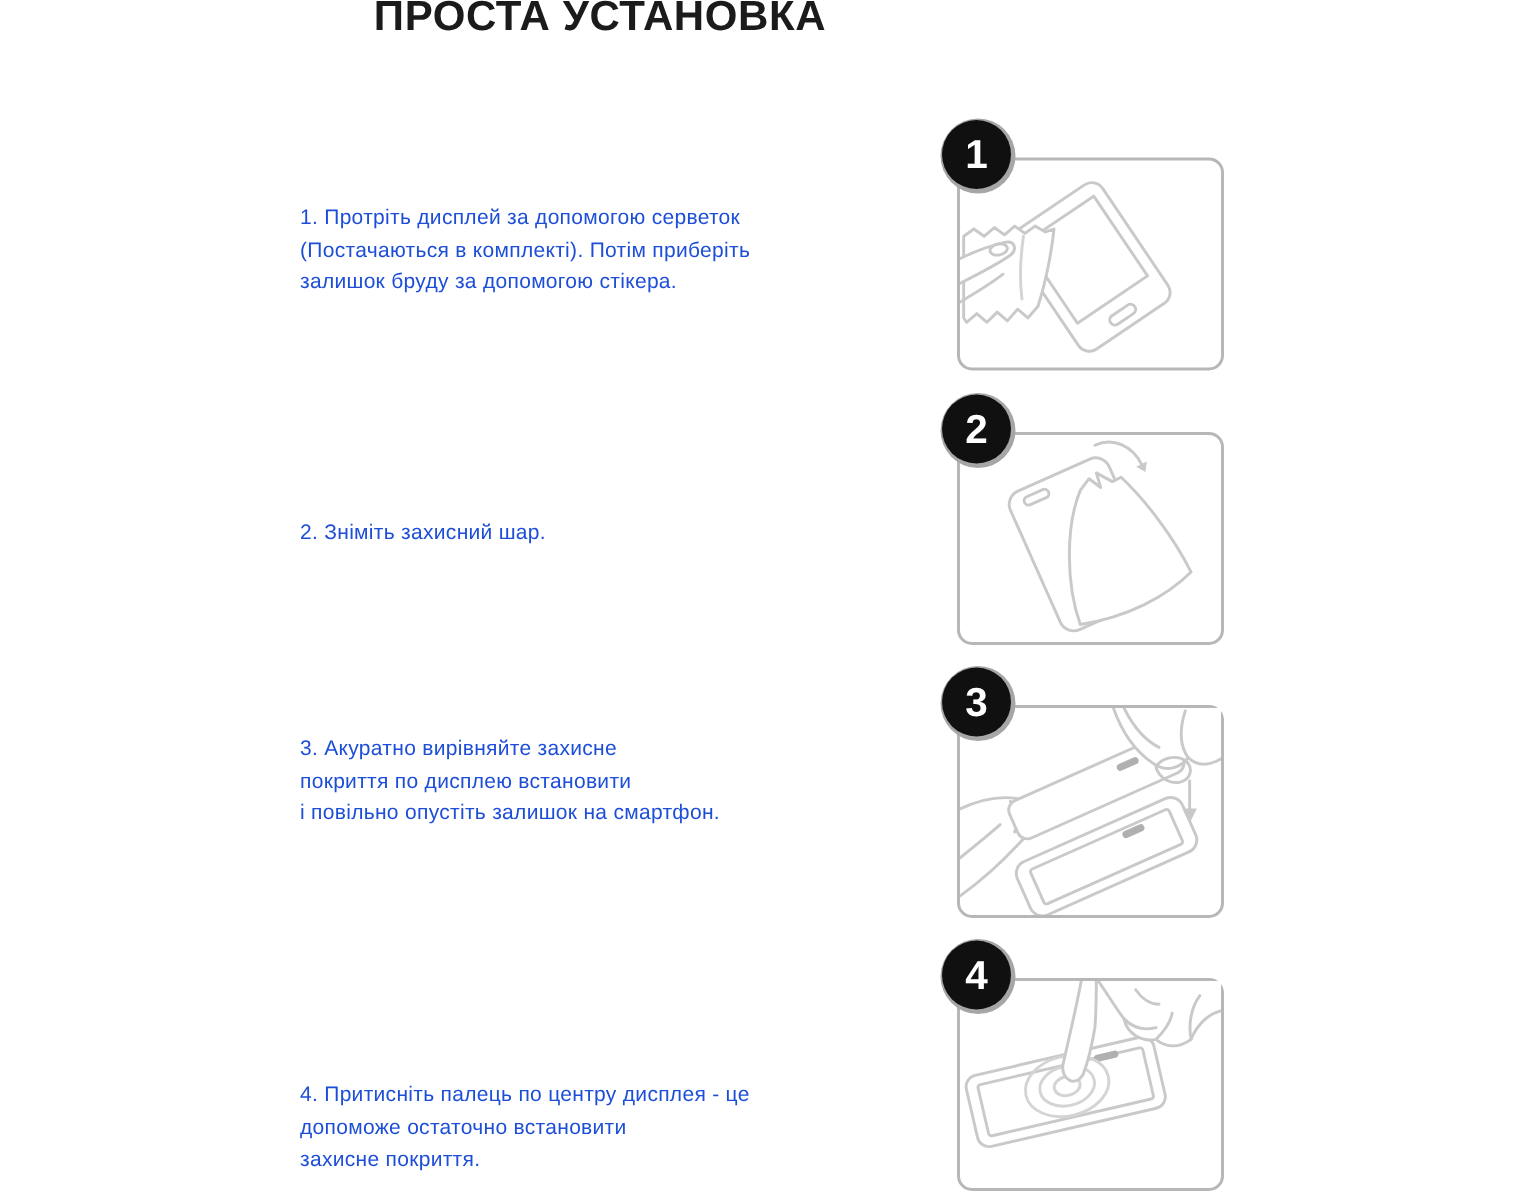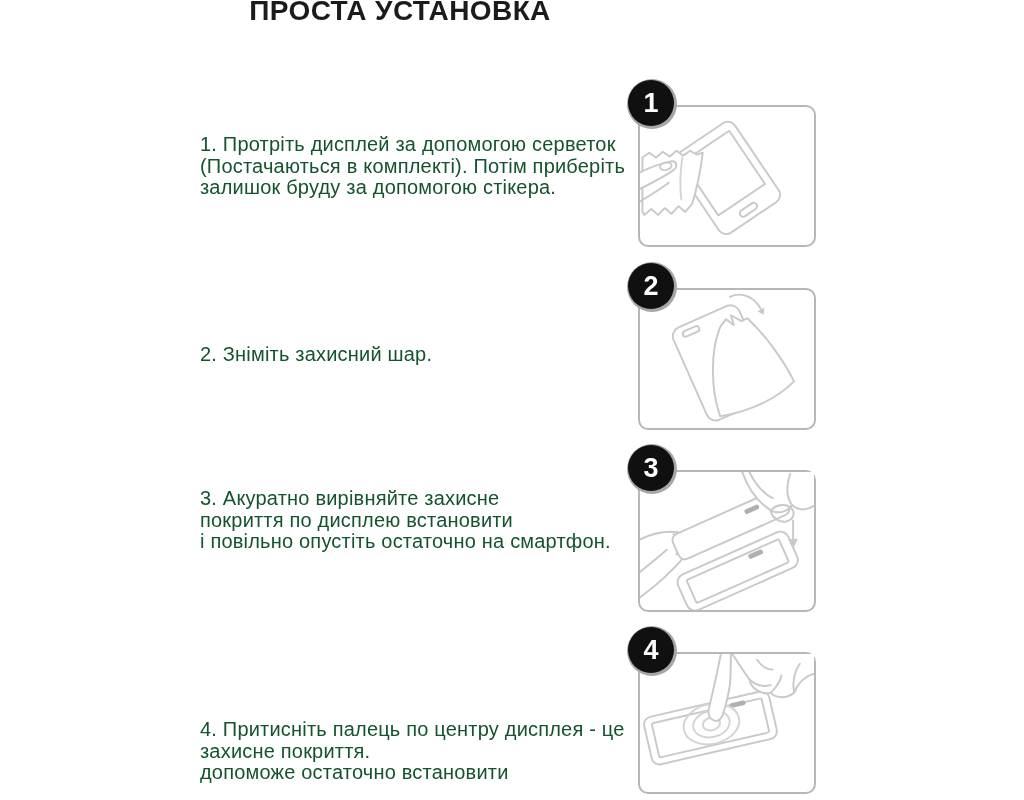--- a/index.html
+++ b/index.html
@@ -22,24 +22,24 @@
     font-size: 28px;
     line-height: 28px;
     font-weight: 800;
     letter-spacing: 0.4px;
     color: #1b1b1b;
     white-space: nowrap;
   }
   .step-text {
     position: absolute;
     left: 200px;
-    font-size: 20px;
+    font-size: 14px;
     line-height: 21.5px;
     letter-spacing: 0.2px;
-    color: #14532d;
+    color: #1d4ed8;
     white-space: nowrap;
   }
   .step-text .line { display: block; }
   .frame {
     position: absolute;
     width: 178px;
     height: 142px;
     margin: 0;
     border: 2px solid #b7b7b7;
     border-radius: 10px;
@@ -132,21 +132,21 @@
       <g>
         <path d="M 92,7 C 105,1 118,8 124,20"></path>
         <path class="ink" d="M 126.7,25.4 L 120.4,21.8 L 127.6,18.2 Z"></path>
       </g>
     </svg>
   </figure>
 
   <div class="step-text" style="top:488px">
     <span class="line">3. Акуратно вирівняйте захисне</span>
     <span class="line">покриття по дисплею встановити</span>
-    <span class="line">і повільно опустіть остаточно на смартфон.</span>
+    <span class="line">і повільно опустіть залишок на смартфон.</span>
   </div>
 
   <figure class="frame" style="left:638px; top:470px">
     <div class="badge">
       <span>3</span>
     </div>
     <svg class="art" viewBox="0 0 178 142">
       <g transform="translate(100,102) rotate(-24)">
         <rect x="-62" y="-20" width="124" height="40" rx="9"></rect>
         <rect x="-52" y="-13" width="104" height="26" rx="2"></rect>
@@ -169,22 +169,22 @@
       </g>
       <g>
         <path d="M 157,50 L 157,72"></path>
         <path class="ink" d="M 157,79 L 152,69 L 162,69 Z"></path>
       </g>
     </svg>
   </figure>
 
   <div class="step-text" style="top:719px">
     <span class="line">4. Притисніть палець по центру дисплея - це</span>
+    <span class="line">допоможе остаточно встановити</span>
     <span class="line">захисне покриття.</span>
-    <span class="line">допоможе остаточно встановити</span>
   </div>
 
   <figure class="frame" style="left:638px; top:652px">
     <div class="badge">
       <span>4</span>
     </div>
     <svg class="art" viewBox="0 0 178 142">
       <g transform="translate(72,76) rotate(-13)">
         <rect x="-66" y="-25" width="132" height="50" rx="8"></rect>
         <rect x="-58" y="-18" width="116" height="36" rx="2"></rect>

